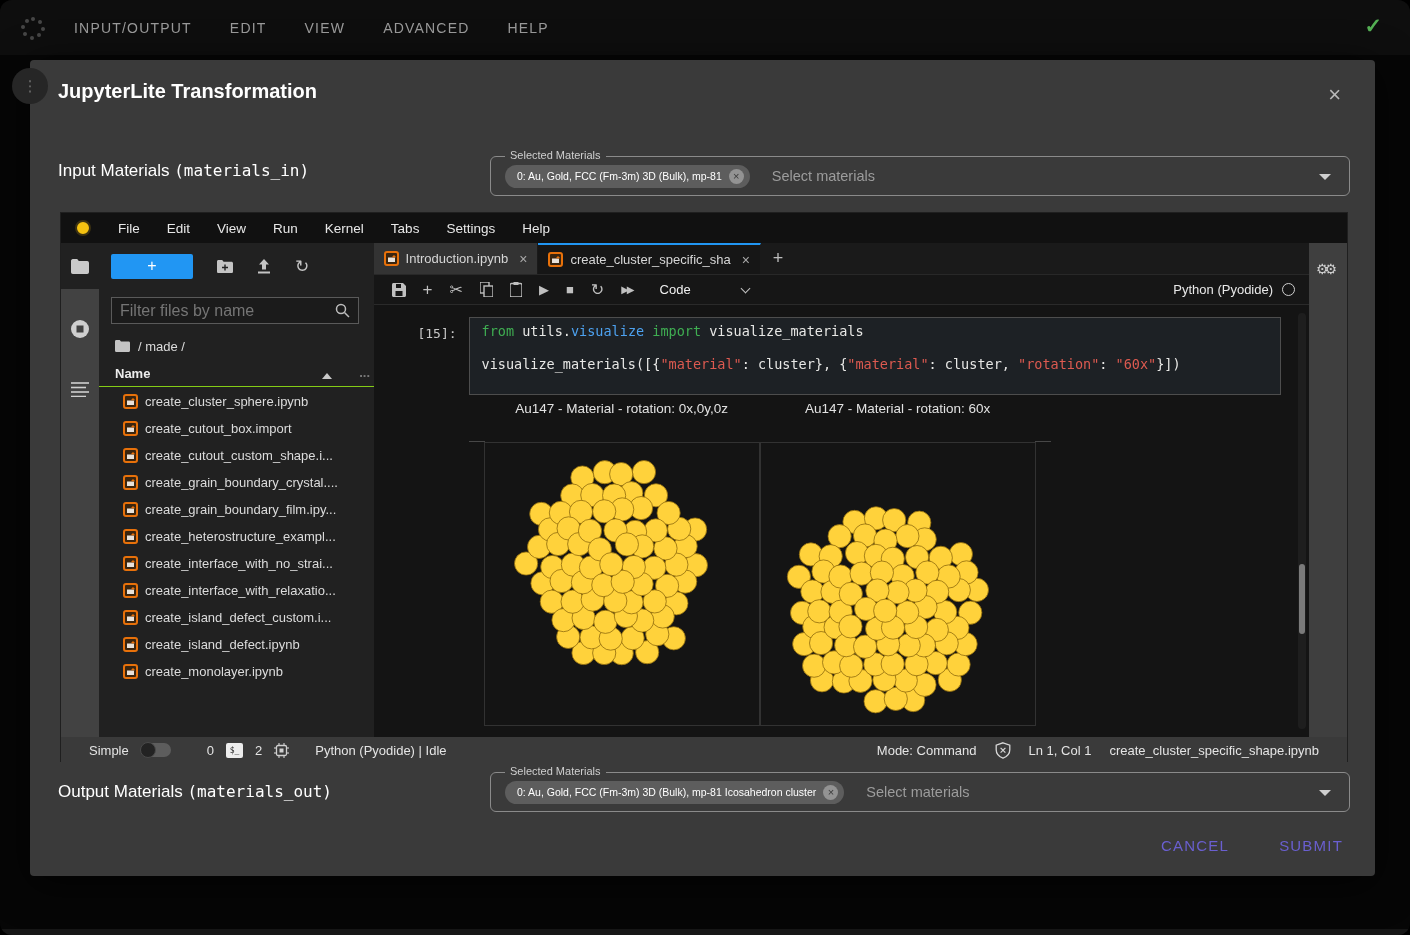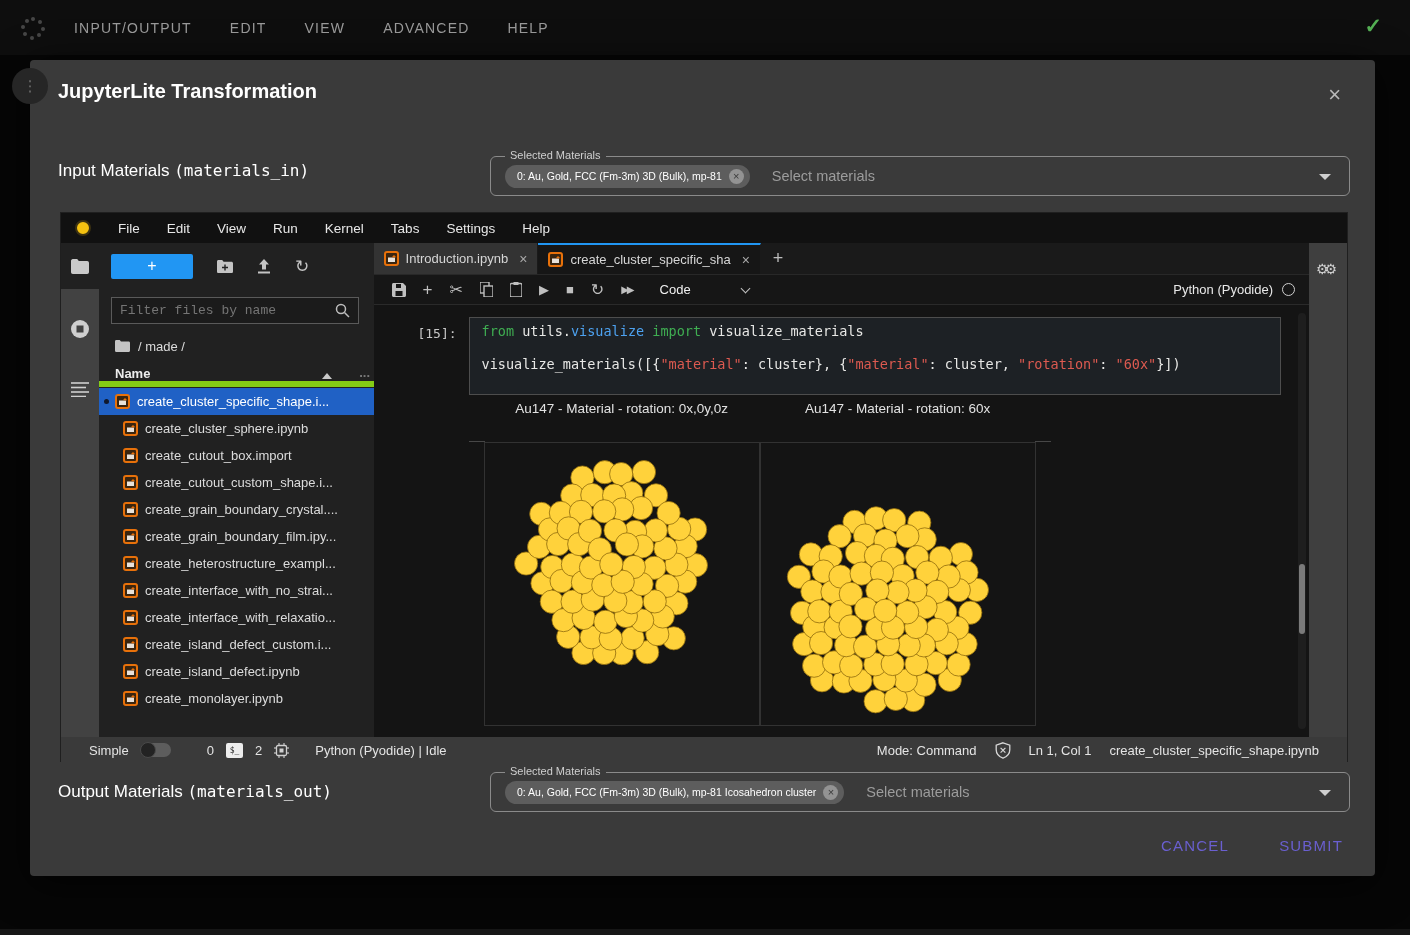--- a/index.html
+++ b/index.html
@@ -1,17 +1,17 @@
 <!DOCTYPE html>
 <html><head>
 <meta charset="utf-8">
 <style>
   * { margin:0; padding:0; box-sizing:border-box; }
   body { background:#000; font-family:"Liberation Sans", sans-serif; }
-  .screen { position:relative; width:1410px; height:935px; background:#060606; overflow:hidden; }
+  .screen { position:relative; width:1410px; height:935px; background:#060606; overflow:hidden;border-radius:12px; }
 
   
   .topbar { position:absolute; top:0; left:0; width:1410px; height:55px; background:#0e0e0e; display:flex; align-items:center; }
   .app-icon { margin-left:20px; width:26px; height:26px; opacity:.8; }
   .topbar-menus { display:flex; gap:38px; margin-left:28px; }
   .topbar-menus span { color:#9b9b9b; font-size:14px; letter-spacing:1.2px; cursor:default; }
   .top-check { position:absolute; right:28px; top:14px; color:#54b054; font-size:21px; font-weight:bold; }
 
   
   .dialog { position:absolute; left:30px; top:60px; width:1345px; height:816px; background:#3a3a3a; border-radius:4px; box-shadow:0 8px 40px rgba(0,0,0,.7); }
@@ -38,23 +38,23 @@
 
   .jp-activity { width:38px; background:#424242; position:relative; }
   .jp-activity .act-folder { width:38px; height:46px; background:#212121; display:flex; align-items:center; justify-content:center; }
   .jp-activity .act-ic { position:absolute; left:0; width:38px; display:flex; justify-content:center; }
 
   .jp-files { width:275px; background:#212121; position:relative; font-size:13px; }
   .fb-toolbar { display:flex; align-items:center; height:46px; padding-left:12px; gap:24px; }
   .new-btn { width:82px; height:25px; background:#2196f3; border:none; border-radius:2px; color:#fff; font-size:16px; cursor:pointer; }
   .fb-icon { color:#c4c4c4; display:flex; }
   .filter-box { position:absolute; left:12px; top:54px; width:248px; height:27px; background:#1b1b1b; border:1px solid #5a5a5a; display:flex; align-items:center; }
-  .filter-box input { flex:1; background:transparent; border:none; outline:none; color:#aaa; font-size:13px; padding:0 8px; font-family:Liberation Mono, monospace; }
+  .filter-box input { flex:1; background:transparent; border:none; outline:none; color:#aaa; font-size:16px; padding:0 8px; font-family:Liberation Sans, sans-serif; }
   .breadcrumb { position:absolute; left:16px; top:92px; height:22px; display:flex; align-items:center; gap:8px; color:#dcdcdc; }
-  .fb-head { position:absolute; left:0; top:120px; width:275px; height:24px; border-bottom:6px solid #84cc16; color:#ececec; font-weight:bold; }
+  .fb-head { position:absolute; left:0; top:120px; width:275px; height:24px; border-bottom:1px solid #84cc16; color:#ececec; font-weight:bold; }
   .fb-head .nm { position:absolute; left:16px; top:3px; }
   .fb-head .sort { position:absolute; right:42px; top:10px; width:0; height:0; border-left:5px solid transparent; border-right:5px solid transparent; border-bottom:6px solid #c9c9c9; }
   .fb-head .more { position:absolute; right:4px; top:2px; color:#7a7a7a; }
   .file-list { position:absolute; left:0; top:145px; width:275px; }
   .file-row { height:27px; display:flex; align-items:center; padding-left:24px; gap:7px; color:#dcdcdc; white-space:nowrap; overflow:hidden; cursor:pointer; }
   .file-row.selected { background:#2061c5; color:#fff; padding-left:5px; }
   .file-row .dot { width:5px; height:5px; border-radius:50%; background:#10192e; margin-right:-1px; }
 
   .jp-notebook { width:937px; position:relative; background:#141414; }
   .tabbar { height:32px; background:#1a1a1a; display:flex; align-items:stretch; border-bottom:1px solid #282828; }
@@ -221,31 +221,20 @@
             <span>/ made /</span>
           </div>
 
           <div class="fb-head">
             <span class="nm">Name</span>
             <span class="sort"></span>
             <span class="more">...</span>
           </div>
 
           <div class="file-list" id="file-list">
-              <div class="file-row selected">
-                <span class="dot"></span>
-                <span style="display: flex;">
-                  <svg width="15" height="15" viewBox="0 0 15 15">
-                    <rect x="1" y="1" width="13" height="13" rx="2" fill="#3a250f" stroke="#E8710A" stroke-width="2"></rect>
-                    <rect x="4" y="6.5" width="7" height="4.5" fill="#e8e2da"></rect>
-                    <path d="M10 4l2.2 2.2h-4.4z" fill="#E8710A"></path>
-                  </svg>
-                </span>
-                <span>create_cluster_specific_shape.i...</span>
-              </div>
               <div class="file-row">
                 <span style="display: flex;">
                   <svg width="15" height="15" viewBox="0 0 15 15">
                     <rect x="1" y="1" width="13" height="13" rx="2" fill="#3a250f" stroke="#E8710A" stroke-width="2"></rect>
                     <rect x="4" y="6.5" width="7" height="4.5" fill="#e8e2da"></rect>
                     <path d="M10 4l2.2 2.2h-4.4z" fill="#E8710A"></path>
                   </svg>
                 </span>
                 <span>create_cluster_sphere.ipynb</span>
               </div>

